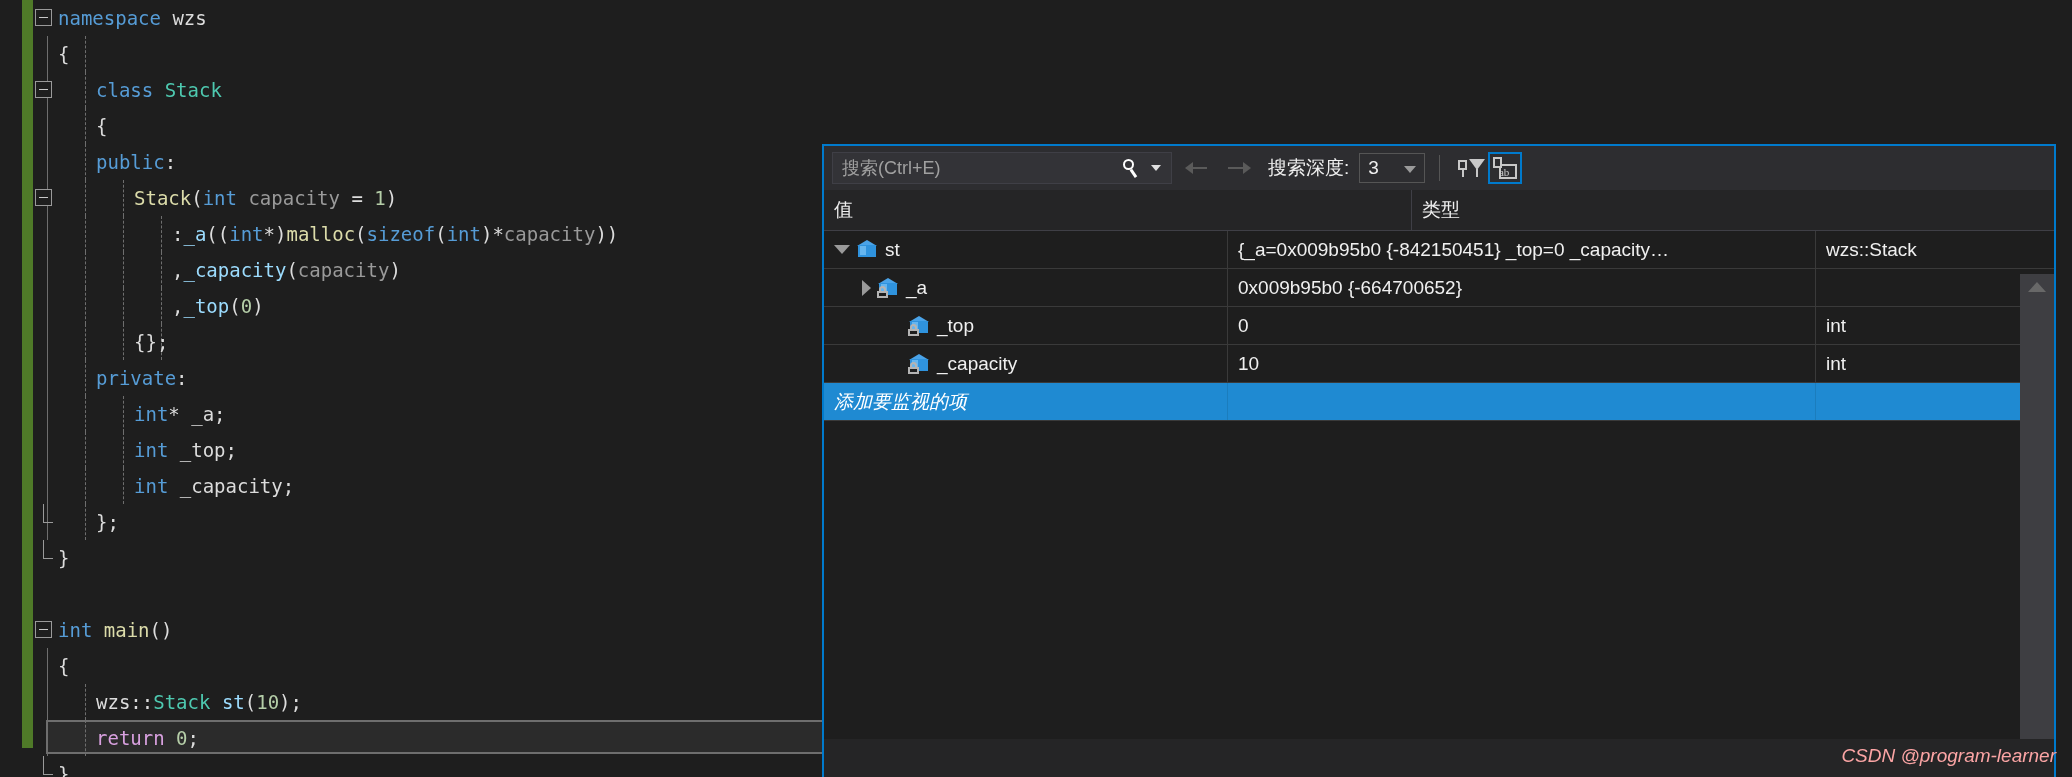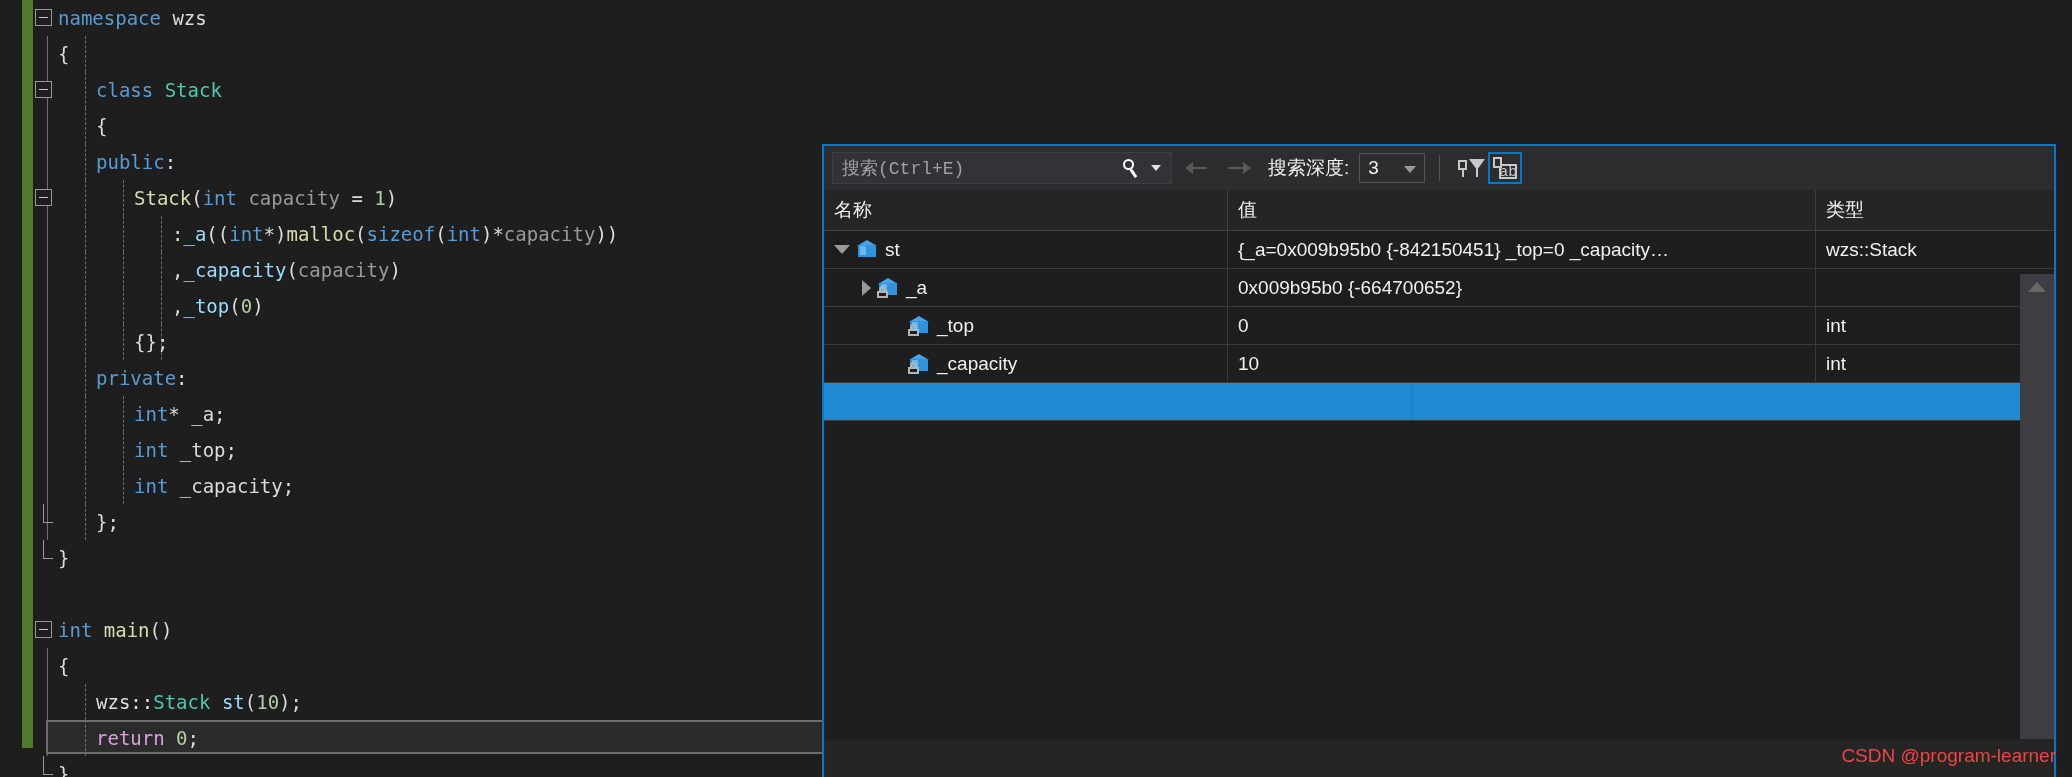--- a/index.html
+++ b/index.html
@@ -39,21 +39,21 @@
   .tbtn{width:22px;height:22px;position:relative;cursor:pointer;}
   .ic-caret{width:0;height:0;border-left:9px solid transparent;border-right:9px solid transparent;border-top:10px solid #fff;margin-top:7px;}
   .ic-max{width:18px;height:15px;border:2px solid #fff;box-sizing:border-box;margin-top:4px;}
   .ic-close{width:22px;height:22px;}
   .ic-close:before,.ic-close:after{content:"";position:absolute;left:0;top:10px;width:22px;height:2px;background:#fff;}
   .ic-close:before{transform:rotate(45deg);}
   .ic-close:after{transform:rotate(-45deg);}
 
   #watch-toolbar{height:44px;background:#2d2d30;display:flex;align-items:center;padding:0 8px;gap:0;}
   .search-wrap{position:relative;width:340px;height:32px;background:#333337;border:1px solid #3f3f46;box-sizing:border-box;display:flex;align-items:center;}
-  .search-wrap .ph{color:#a0a0a0;font-size:18px;padding-left:9px;font-family:Liberation Mono, monospace;}
+  .search-wrap .ph{color:#a0a0a0;font-size:18px;padding-left:9px;}
   .ic-search{position:absolute;right:30px;top:5px;width:20px;height:20px;}
   .ic-search .ring{position:absolute;left:2px;top:1px;width:11px;height:11px;border:2.5px solid #fff;border-radius:50%;box-sizing:border-box;}
   .ic-search .stem{position:absolute;left:11px;top:11px;width:2.5px;height:9px;background:#fff;transform:rotate(-35deg);}
   .dd-caret{position:absolute;right:10px;top:12px;width:0;height:0;border-left:5px solid transparent;border-right:5px solid transparent;border-top:6px solid #e0e0e0;}
   .navarrow{width:34px;height:30px;position:relative;margin-left:8px;}
   .navarrow .sh{position:absolute;left:6px;top:14px;width:21px;height:2px;background:#5a5a5a;}
   .navarrow .hd{position:absolute;top:9px;width:0;height:0;border-top:6px solid transparent;border-bottom:6px solid transparent;}
   .navarrow.left .hd{left:5px;border-right:8px solid #5a5a5a;}
   .navarrow.right .hd{right:5px;border-left:8px solid #5a5a5a;}
   .depth-label{color:#f0f0f0;font-size:19px;margin-left:12px;white-space:nowrap;}
@@ -64,21 +64,21 @@
   .ic-filter{position:relative;width:28px;height:26px;}
   .ic-filter .pin{position:absolute;left:1px;top:5px;width:9px;height:10px;border:2px solid #c8c8c8;box-sizing:border-box;}
   .ic-filter .pinstem{position:absolute;left:4.5px;top:15px;width:2px;height:7px;background:#c8c8c8;}
   .ic-filter .fun{position:absolute;left:12px;top:4px;width:0;height:0;border-left:8px solid transparent;border-right:8px solid transparent;border-top:11px solid #c8c8c8;}
   .ic-filter .funstem{position:absolute;left:19px;top:14px;width:2px;height:8px;background:#c8c8c8;}
   .tool-btn{width:34px;height:32px;position:relative;display:flex;align-items:center;justify-content:center;}
   .tool-btn.active{border:2px solid #007acc;box-sizing:border-box;}
   .ic-ab{position:relative;width:24px;height:22px;}
   .ic-ab .bx{position:absolute;right:0;bottom:0;width:18px;height:15px;border:2px solid #c8c8c8;box-sizing:border-box;}
   .ic-ab .sm{position:absolute;left:0;top:0;width:9px;height:11px;border:2px solid #c8c8c8;box-sizing:border-box;background:#2d2d30;}
-  .ic-ab .ab{position:absolute;right:0;bottom:1px;color:#c8c8c8;font-size:15px;line-height:11px;font-family:Liberation Mono, monospace;}
+  .ic-ab .ab{position:absolute;right:8px;bottom:1px;color:#c8c8c8;font-size:11px;line-height:11px;font-family:Liberation Serif, serif;}
 
   
   #grid{position:relative;height:549px;background:#1e1e1e;}
   .ghead{display:flex;height:40px;background:#252526;border-bottom:1px solid #3f3f46;}
   .ghead .hc{color:#f0f0f0;font-size:19px;display:flex;align-items:center;padding-left:10px;border-right:1px solid #3f3f46;box-sizing:border-box;}
   .grow{display:flex;height:37px;border-bottom:1px solid #3a3a3a;}
   .grow .cell{color:#f0f0f0;font-size:19px;display:flex;align-items:center;padding-left:10px;border-right:1px solid #3a3a3a;box-sizing:border-box;white-space:nowrap;overflow:hidden;}
   .c-name{width:404px;}
   .c-val{width:588px;}
   .c-type{width:198px;border-right:none !important;}
@@ -96,21 +96,21 @@
   .ic-lock .shack{position:absolute;left:2.5px;top:0;width:7px;height:6px;border:2px solid #b4b4b4;border-bottom:none;border-radius:4px 4px 0 0;box-sizing:border-box;}
   .ic-lock .bod{position:absolute;left:0.5px;top:5px;width:11px;height:7px;border:2px solid #b4b4b4;background:#1e1e1e;box-sizing:border-box;}
   .indent1{padding-left:38px !important;}
   .indent2{padding-left:62px !important;}
 
   
   #vscroll{position:absolute;right:0;top:84px;width:34px;bottom:0;background:#3e3e42;}
   #vscroll .up{position:absolute;left:8px;top:8px;width:0;height:0;border-left:9px solid transparent;border-right:9px solid transparent;border-bottom:10px solid #686868;}
 
   
-  #wm{position:absolute;right:16px;bottom:10px;color:#ef4444;font-size:19px;}
+  #wm{position:absolute;right:16px;bottom:10px;color:#fca5a5;font-size:19px;font-style:italic;}
 </style>
 </head>
 <body>
 
 <div id="root">
 
   <div id="editor">
     <div class="gutter-change"></div>
     <div class="code" id="code-lines"><div class="line"><span class="fold"></span><span style="position: relative; padding-left: 14px;"><span class="kw">namespace</span><span class="plain"> wzs</span></span></div><div class="line"><span class="brace-guide" style="left: 47px;"></span><span class="indent-guide" style="left: 85px;"></span><span style="position: relative; padding-left: 14px;"><span class="punc">{</span></span></div><div class="line"><span class="brace-guide" style="left: 47px;"></span><span class="indent-guide" style="left: 85px;"></span><span class="fold"></span><span style="position: relative; padding-left: 52px;"><span class="kw">class </span><span class="type">Stack</span></span></div><div class="line"><span class="brace-guide" style="left: 47px;"></span><span class="indent-guide" style="left: 85px;"></span><span style="position: relative; padding-left: 52px;"><span class="punc">{</span></span></div><div class="line"><span class="brace-guide" style="left: 47px;"></span><span class="indent-guide" style="left: 85px;"></span><span style="position: relative; padding-left: 52px;"><span class="kw">public</span><span class="punc">:</span></span></div><div class="line"><span class="brace-guide" style="left: 47px;"></span><span class="indent-guide" style="left: 85px;"></span><span class="indent-guide" style="left: 123px;"></span><span class="fold"></span><span style="position: relative; padding-left: 90px;"><span class="fn">Stack</span><span class="punc">(</span><span class="kw">int</span><span class="param"> capacity </span><span class="punc">= </span><span class="num">1</span><span class="punc">)</span></span></div><div class="line"><span class="brace-guide" style="left: 47px;"></span><span class="indent-guide" style="left: 85px;"></span><span class="indent-guide" style="left: 123px;"></span><span class="indent-guide" style="left: 161px;"></span><span style="position: relative; padding-left: 128px;"><span class="punc">:</span><span class="var">_a</span><span class="punc">((</span><span class="kw">int</span><span class="punc">*)</span><span class="fn">malloc</span><span class="punc">(</span><span class="kw">sizeof</span><span class="punc">(</span><span class="kw">int</span><span class="punc">)*</span><span class="param">capacity</span><span class="punc">))</span></span></div><div class="line"><span class="brace-guide" style="left: 47px;"></span><span class="indent-guide" style="left: 85px;"></span><span class="indent-guide" style="left: 123px;"></span><span class="indent-guide" style="left: 161px;"></span><span style="position: relative; padding-left: 128px;"><span class="punc">,</span><span class="var">_capacity</span><span class="punc">(</span><span class="param">capacity</span><span class="punc">)</span></span></div><div class="line"><span class="brace-guide" style="left: 47px;"></span><span class="indent-guide" style="left: 85px;"></span><span class="indent-guide" style="left: 123px;"></span><span class="indent-guide" style="left: 161px;"></span><span style="position: relative; padding-left: 128px;"><span class="punc">,</span><span class="var">_top</span><span class="punc">(</span><span class="num">0</span><span class="punc">)</span></span></div><div class="line"><span class="brace-guide" style="left: 47px;"></span><span class="indent-guide" style="left: 85px;"></span><span class="indent-guide" style="left: 123px;"></span><span class="indent-guide" style="left: 161px;"></span><span style="position: relative; padding-left: 90px;"><span class="punc">{};</span></span></div><div class="line"><span class="brace-guide" style="left: 47px;"></span><span class="indent-guide" style="left: 85px;"></span><span style="position: relative; padding-left: 52px;"><span class="kw">private</span><span class="punc">:</span></span></div><div class="line"><span class="brace-guide" style="left: 47px;"></span><span class="indent-guide" style="left: 85px;"></span><span class="indent-guide" style="left: 123px;"></span><span style="position: relative; padding-left: 90px;"><span class="kw">int</span><span class="punc">* </span><span class="plain">_a;</span></span></div><div class="line"><span class="brace-guide" style="left: 47px;"></span><span class="indent-guide" style="left: 85px;"></span><span class="indent-guide" style="left: 123px;"></span><span style="position: relative; padding-left: 90px;"><span class="kw">int</span><span class="plain"> _top;</span></span></div><div class="line"><span class="brace-guide" style="left: 47px;"></span><span class="indent-guide" style="left: 85px;"></span><span class="indent-guide" style="left: 123px;"></span><span style="position: relative; padding-left: 90px;"><span class="kw">int</span><span class="plain"> _capacity;</span></span></div><div class="line"><span class="brace-guide" style="left: 47px;"></span><span class="indent-guide" style="left: 85px;"></span><span class="foldend" style="left: 43px;"></span><span style="position: relative; padding-left: 52px;"><span class="punc">};</span></span></div><div class="line"><span class="foldend" style="left: 43px;"></span><span style="position: relative; padding-left: 14px;"><span class="punc">}</span></span></div><div class="line"><span style="position: relative; padding-left: 14px;"></span></div><div class="line"><span class="fold"></span><span style="position: relative; padding-left: 14px;"><span class="kw">int</span><span class="plain"> </span><span class="fn">main</span><span class="punc">()</span></span></div><div class="line"><span class="brace-guide" style="left: 47px;"></span><span style="position: relative; padding-left: 14px;"><span class="punc">{</span></span></div><div class="line"><span class="brace-guide" style="left: 47px;"></span><span class="indent-guide" style="left: 85px;"></span><span style="position: relative; padding-left: 52px;"><span class="plain">wzs</span><span class="punc">::</span><span class="type">Stack</span><span class="plain"> </span><span class="var">st</span><span class="punc">(</span><span class="num">10</span><span class="punc">);</span></span></div><div class="line"><div class="cur-line"></div><span class="brace-guide" style="left: 47px;"></span><span class="indent-guide" style="left: 85px;"></span><span style="position: relative; padding-left: 52px;"><span class="kw2">return</span><span class="plain"> </span><span class="num">0</span><span class="punc">;</span></span></div><div class="line"><span class="foldend" style="left: 43px;"></span><span style="position: relative; padding-left: 14px;"><span class="punc">}</span></span></div></div>
   </div>
@@ -153,21 +153,20 @@
         <span class="ic-ab">
             <span class="bx"></span>
             <span class="sm"></span>
             <span class="ab">ab</span>
           </span>
       </span>
     </div>
 
     <div id="grid">
       <div class="ghead">
-        <div class="hc c-name">名称</div>
         <div class="hc c-val">值</div>
         <div class="hc c-type">类型</div>
       </div>
       <div id="grid-body">
           <div class="grow">
             <div class="cell c-name">
               <span class="exp open"></span>
               <span class="ic-obj">
                 <span class="top"></span>
                 <span class="body"></span>
@@ -222,20 +221,21 @@
                   <span class="shack"></span>
                   <span class="bod"></span>
                 </span>
               </span>
               <span>_capacity</span>
             </div>
             <div class="cell c-val">10</div>
             <div class="cell c-type">int</div>
           </div>
           <div class="grow addrow">
+            <div class="cell c-name">添加要监视的项</div>
             <div class="cell c-val"></div>
             <div class="cell c-type"></div>
           </div>
         </div>
       <div id="vscroll">
         <span class="up"></span>
       </div>
     </div>
   </div>
 

